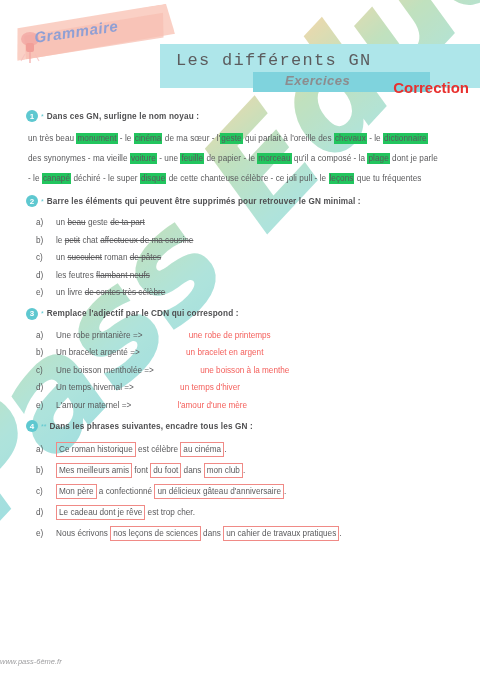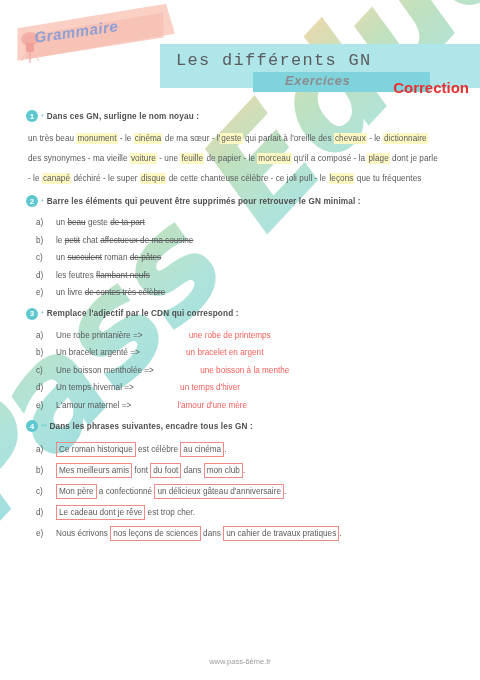--- a/index.html
+++ b/index.html
@@ -155,21 +155,21 @@
   }
 
   
   #ex1-body {
     padding-left:14px;
     line-height:20px;
     font-size:8.2px;
     color:#5a5a5c;
     letter-spacing:.05px;
   }
-  .hl { background:#fef9c3; padding:1px 1px; }
+  .hl { background:#22c55e; padding:1px 1px; }
 
   
   ol.alpha {
     list-style:none;
     margin:0;
     padding-left:42px;
     line-height:17.5px;
   }
   ol.alpha li {
     position:relative;
@@ -200,24 +200,25 @@
     display:inline-block;
     line-height:11px;
   }
   #ex4 ol.alpha { line-height:21px; }
 
   
   #footer {
     position:absolute;
     bottom:14px;
     width:100%;
-    text-align:center;
+    text-align:left;
     font-size:7.5px;
     color:#9d9d9f;
     z-index:2;
+    font-style:italic;
   }
 </style>
 </head>
 <body>
 
 <div id="watermark">
   <svg viewBox="0 0 560 600" preserveAspectRatio="none" aria-hidden="true">
     <defs>
       <linearGradient id="wmg" x1="0" y1="1" x2="1" y2="0">
         <stop offset="0%" stop-color="#5ec8d0"></stop>

